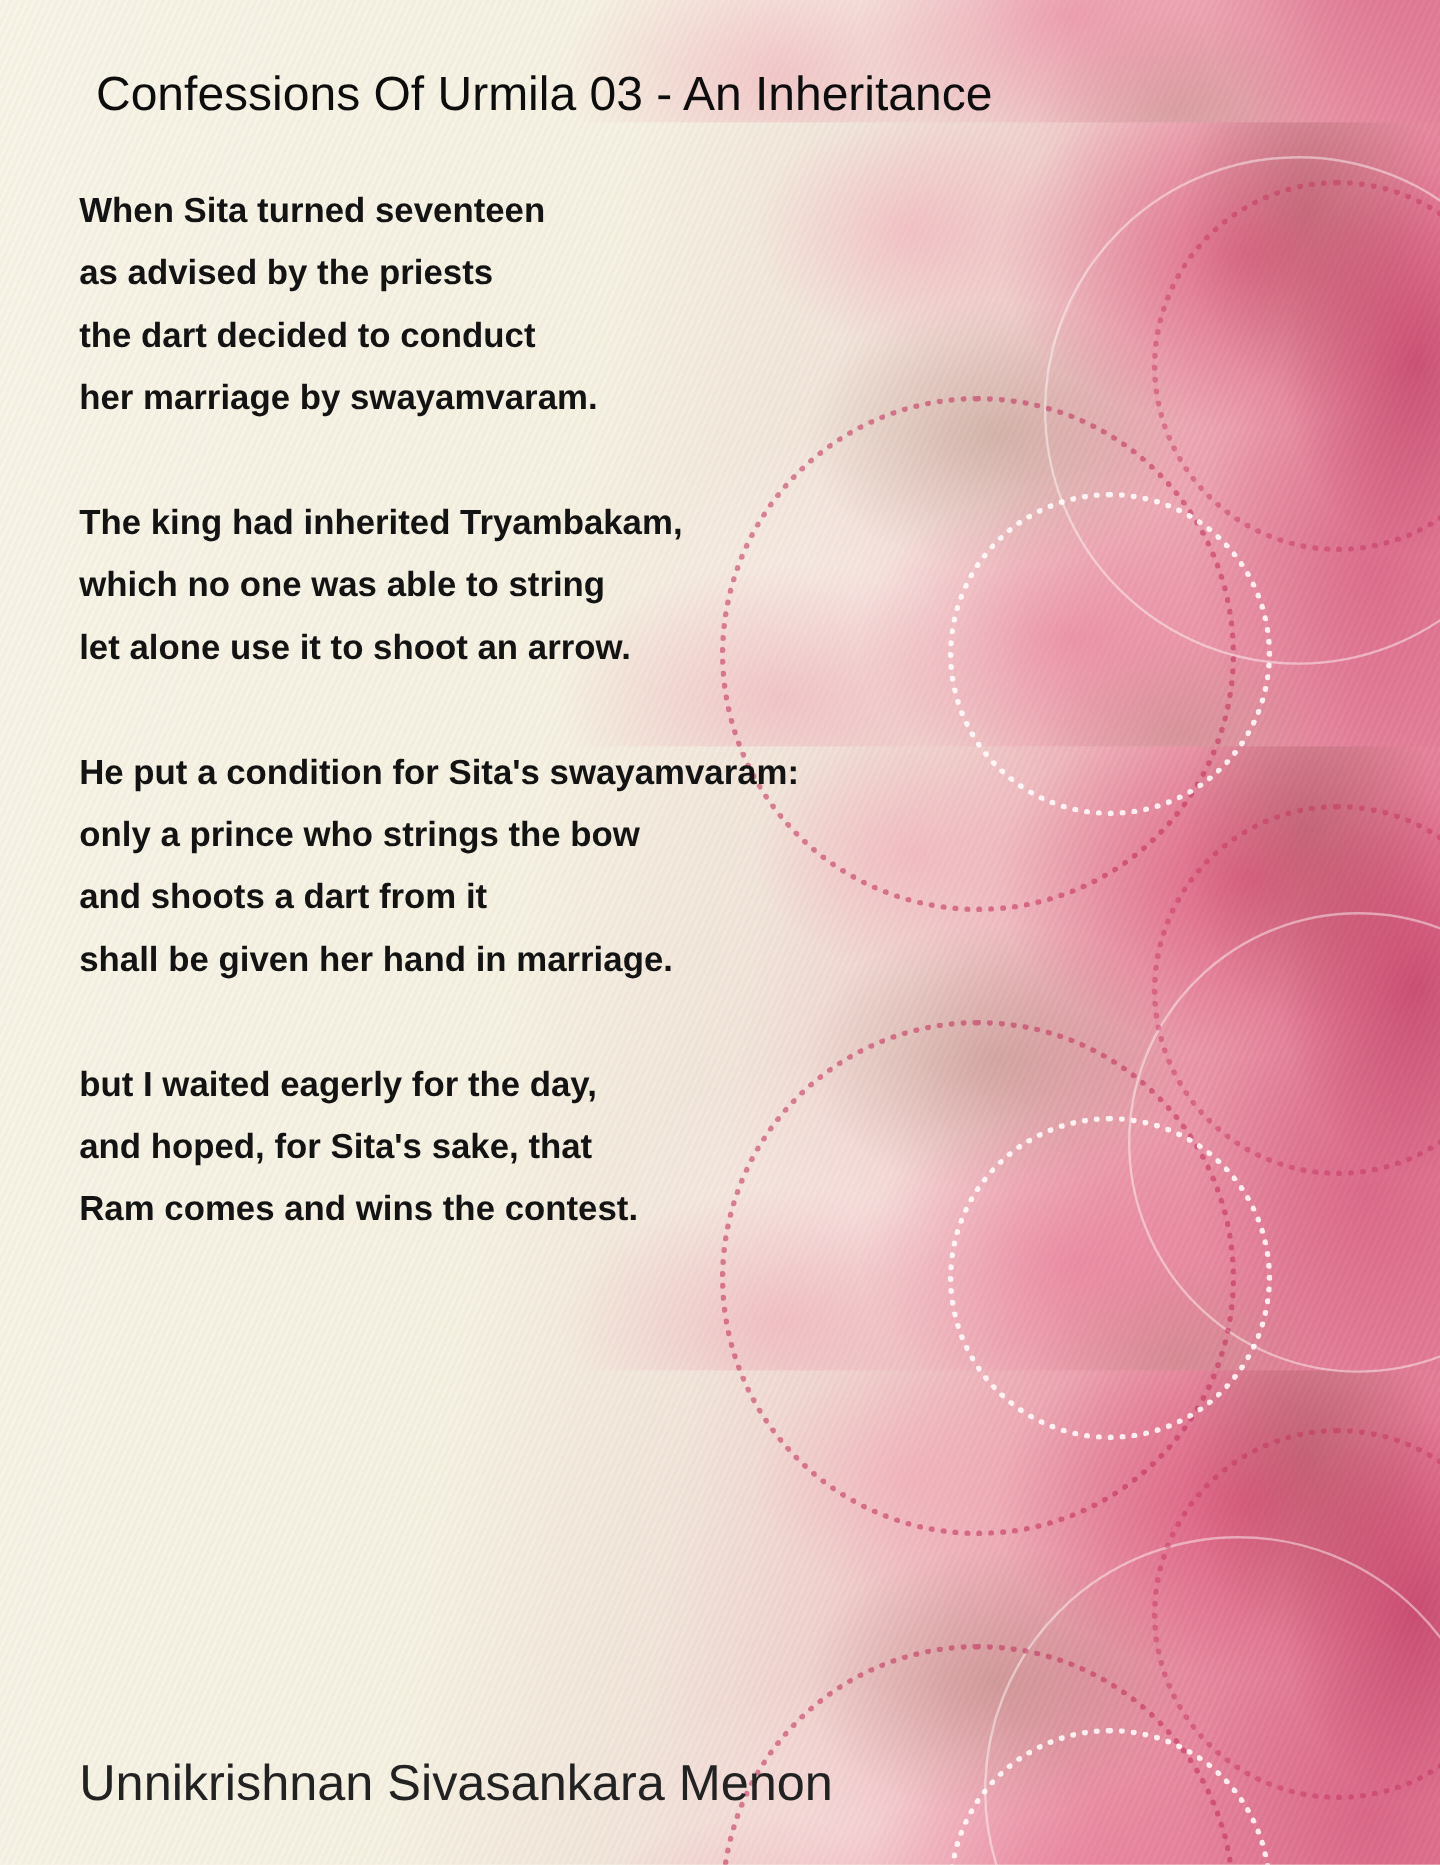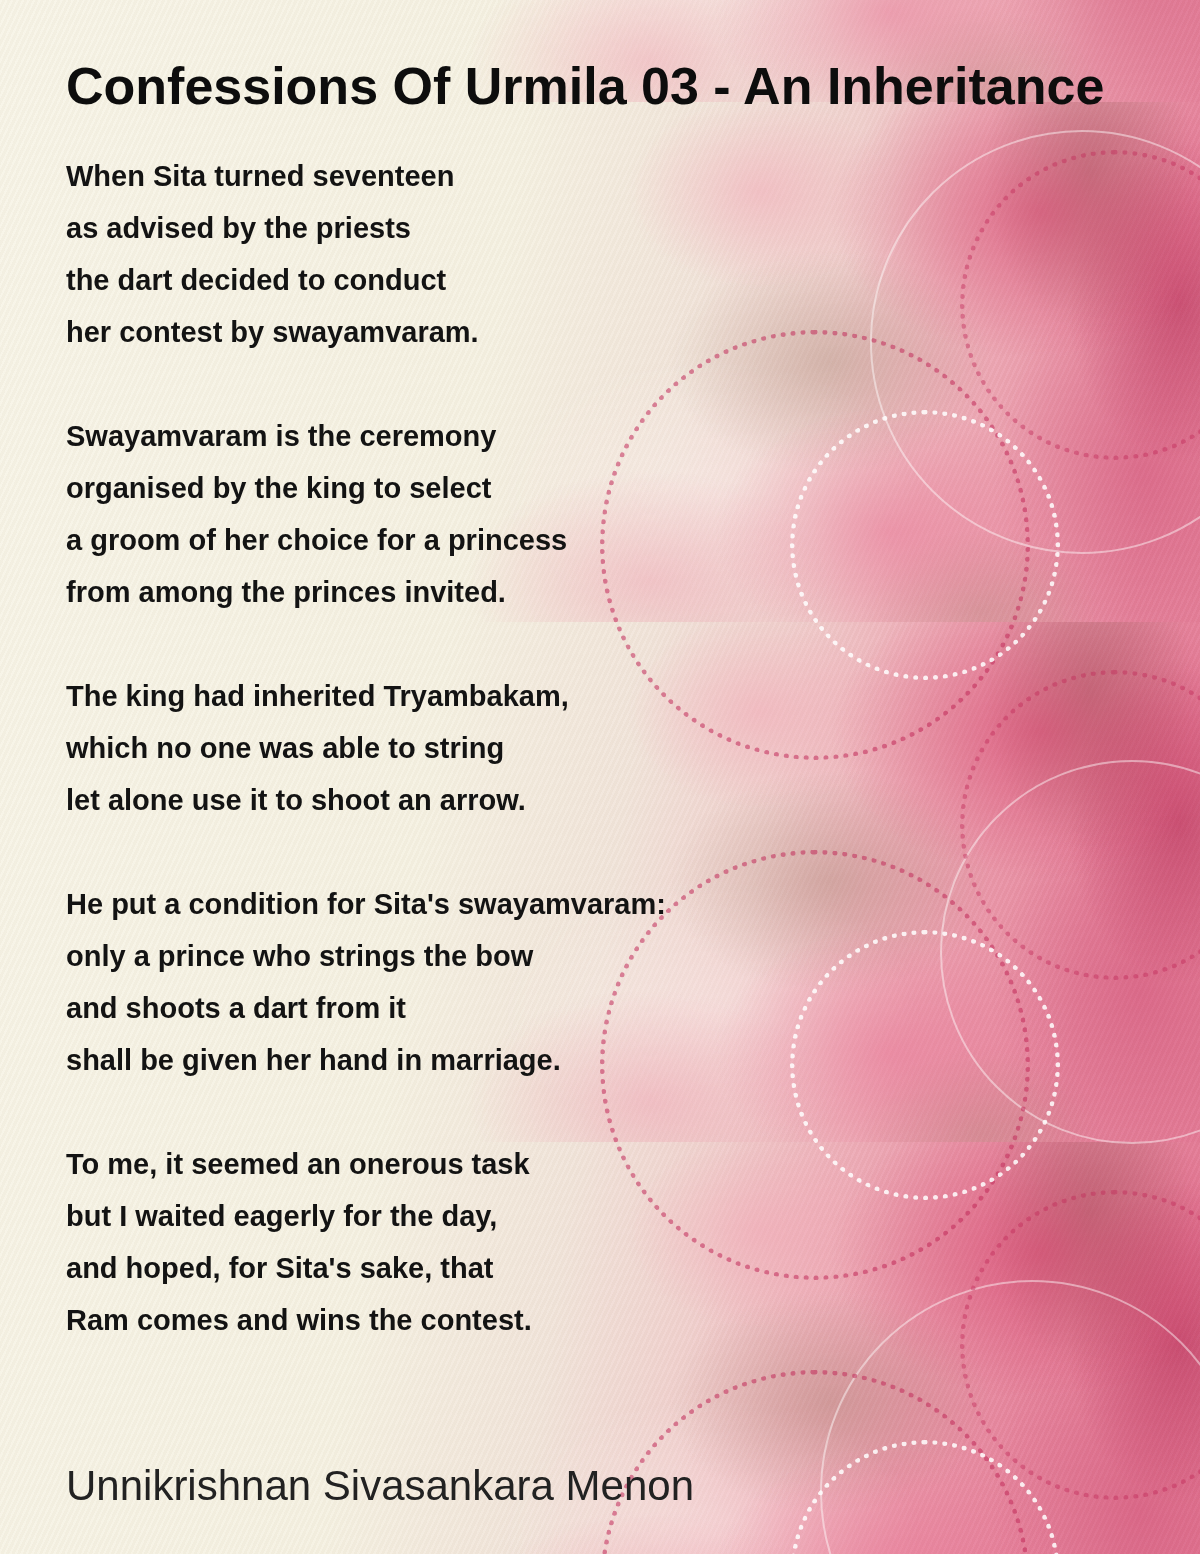--- a/index.html
+++ b/index.html
@@ -61,22 +61,22 @@
     border: 5px dotted rgba(194,42,90,0.55);
   }
   .ring-dot-white {
     position: absolute; border-radius: 50%;
     border: 5px dotted rgba(255,255,255,0.85);
   }
 
   .text-layer { position: absolute; inset: 0; color: #111111; }
 
   .title {
-    position: absolute; left: 66px; top: 55px;
-    font-size: 52px; font-weight: bold; line-height: 1.2;
+    position: absolute; left: 80px; top: 55px;
+    font-size: 40px; font-weight: normal; line-height: 1.2;
     white-space: nowrap; color: #0d0d0d;
   }
 
   .poem { position: absolute; left: 66px; top: 150px; }
   .stanza { margin: 0 12px 52px 0; }
   .line {
     font-size: 29px; font-weight: bold; line-height: 52px;
     white-space: nowrap; color: #131313;
   }
 
@@ -114,45 +114,38 @@
   <div class="text-layer">
 
     <div class="title">Confessions Of Urmila 03 - An Inheritance</div>
 
     <div class="poem">
 
       <div class="stanza">
         <div class="line">When Sita turned seventeen</div>
         <div class="line">as advised by the priests</div>
         <div class="line">the dart decided to conduct</div>
-        <div class="line">her contest by swayamvaram.</div>
+        <div class="line">her marriage by swayamvaram.</div>
       </div>
 
-      <div class="stanza">
-        <div class="line">Swayamvaram is the ceremony</div>
-        <div class="line">organised by the king to select</div>
-        <div class="line">a groom of her choice for a princess</div>
-        <div class="line">from among the princes invited.</div>
-      </div>
 
       <div class="stanza">
         <div class="line">The king had inherited Tryambakam,</div>
         <div class="line">which no one was able to string</div>
         <div class="line">let alone use it to shoot an arrow.</div>
       </div>
 
       <div class="stanza">
         <div class="line">He put a condition for Sita's swayamvaram:</div>
         <div class="line">only a prince who strings the bow</div>
         <div class="line">and shoots a dart from it</div>
         <div class="line">shall be given her hand in marriage.</div>
       </div>
 
       <div class="stanza">
-        <div class="line">To me, it seemed an onerous task</div>
         <div class="line">but I waited eagerly for the day,</div>
         <div class="line">and hoped, for Sita's sake, that</div>
         <div class="line">Ram comes and wins the contest.</div>
       </div>
 
     </div>
 
     <div class="signature">Unnikrishnan Sivasankara Menon</div>
 
   </div>

